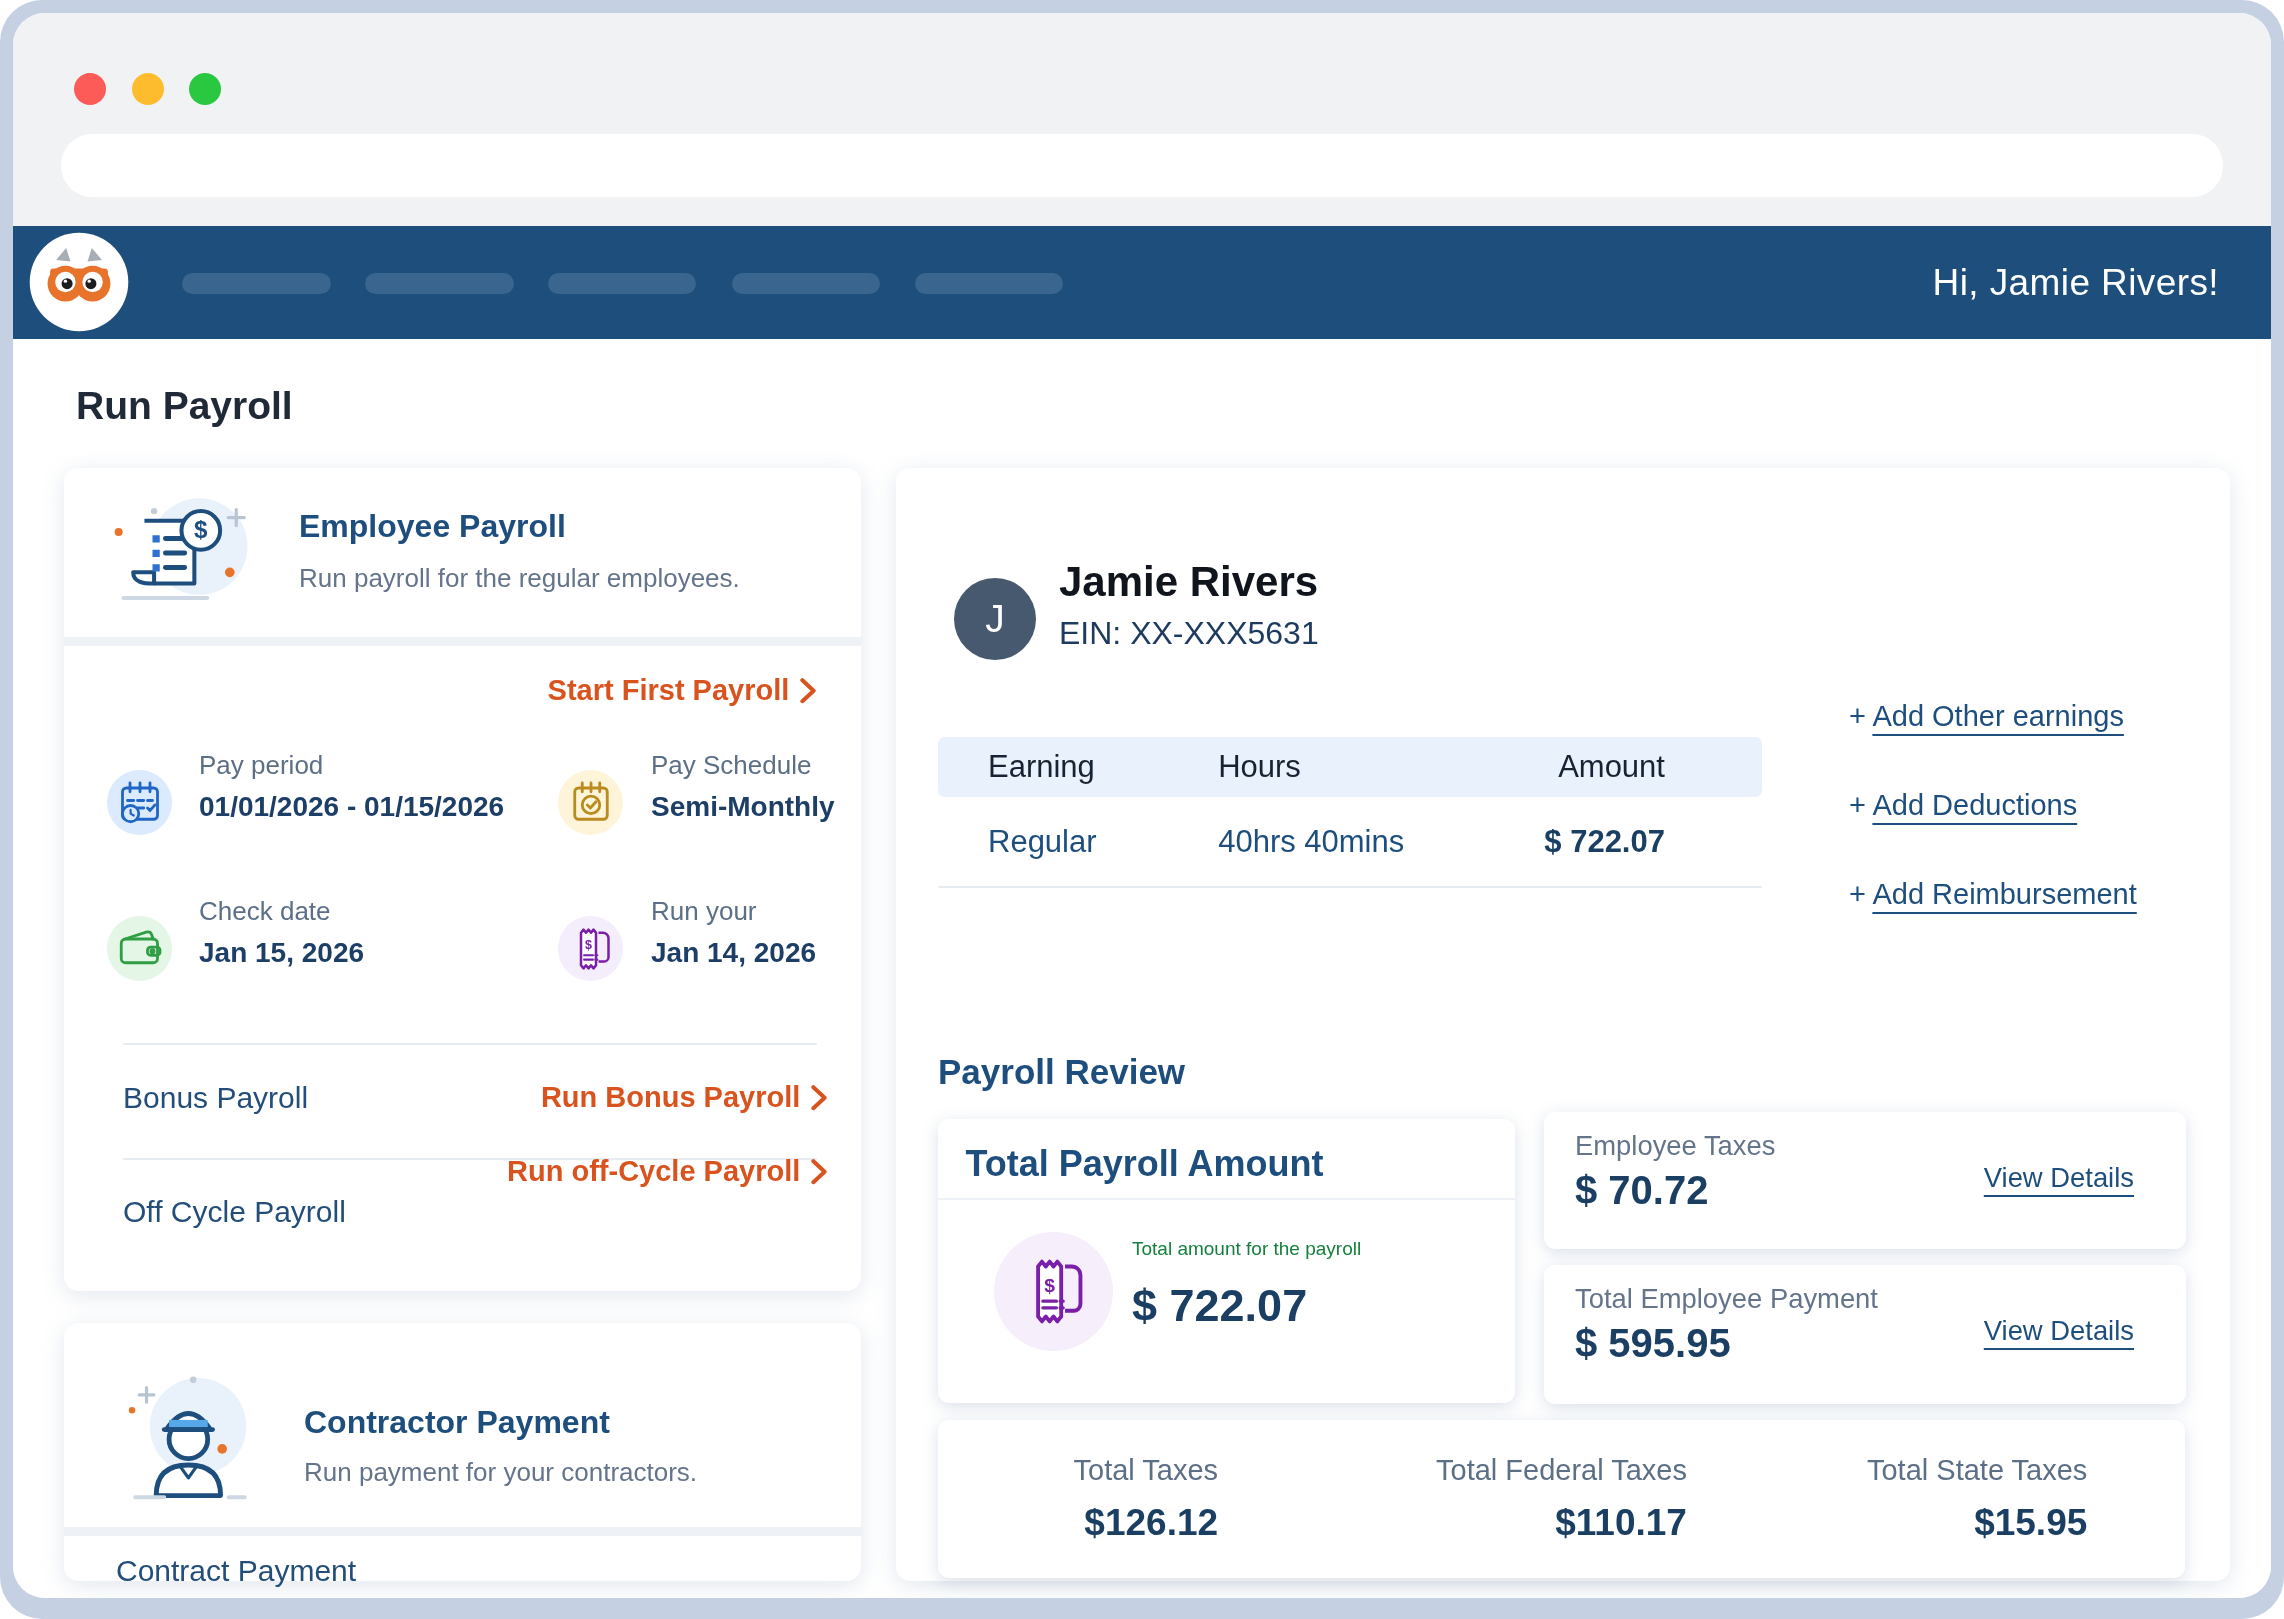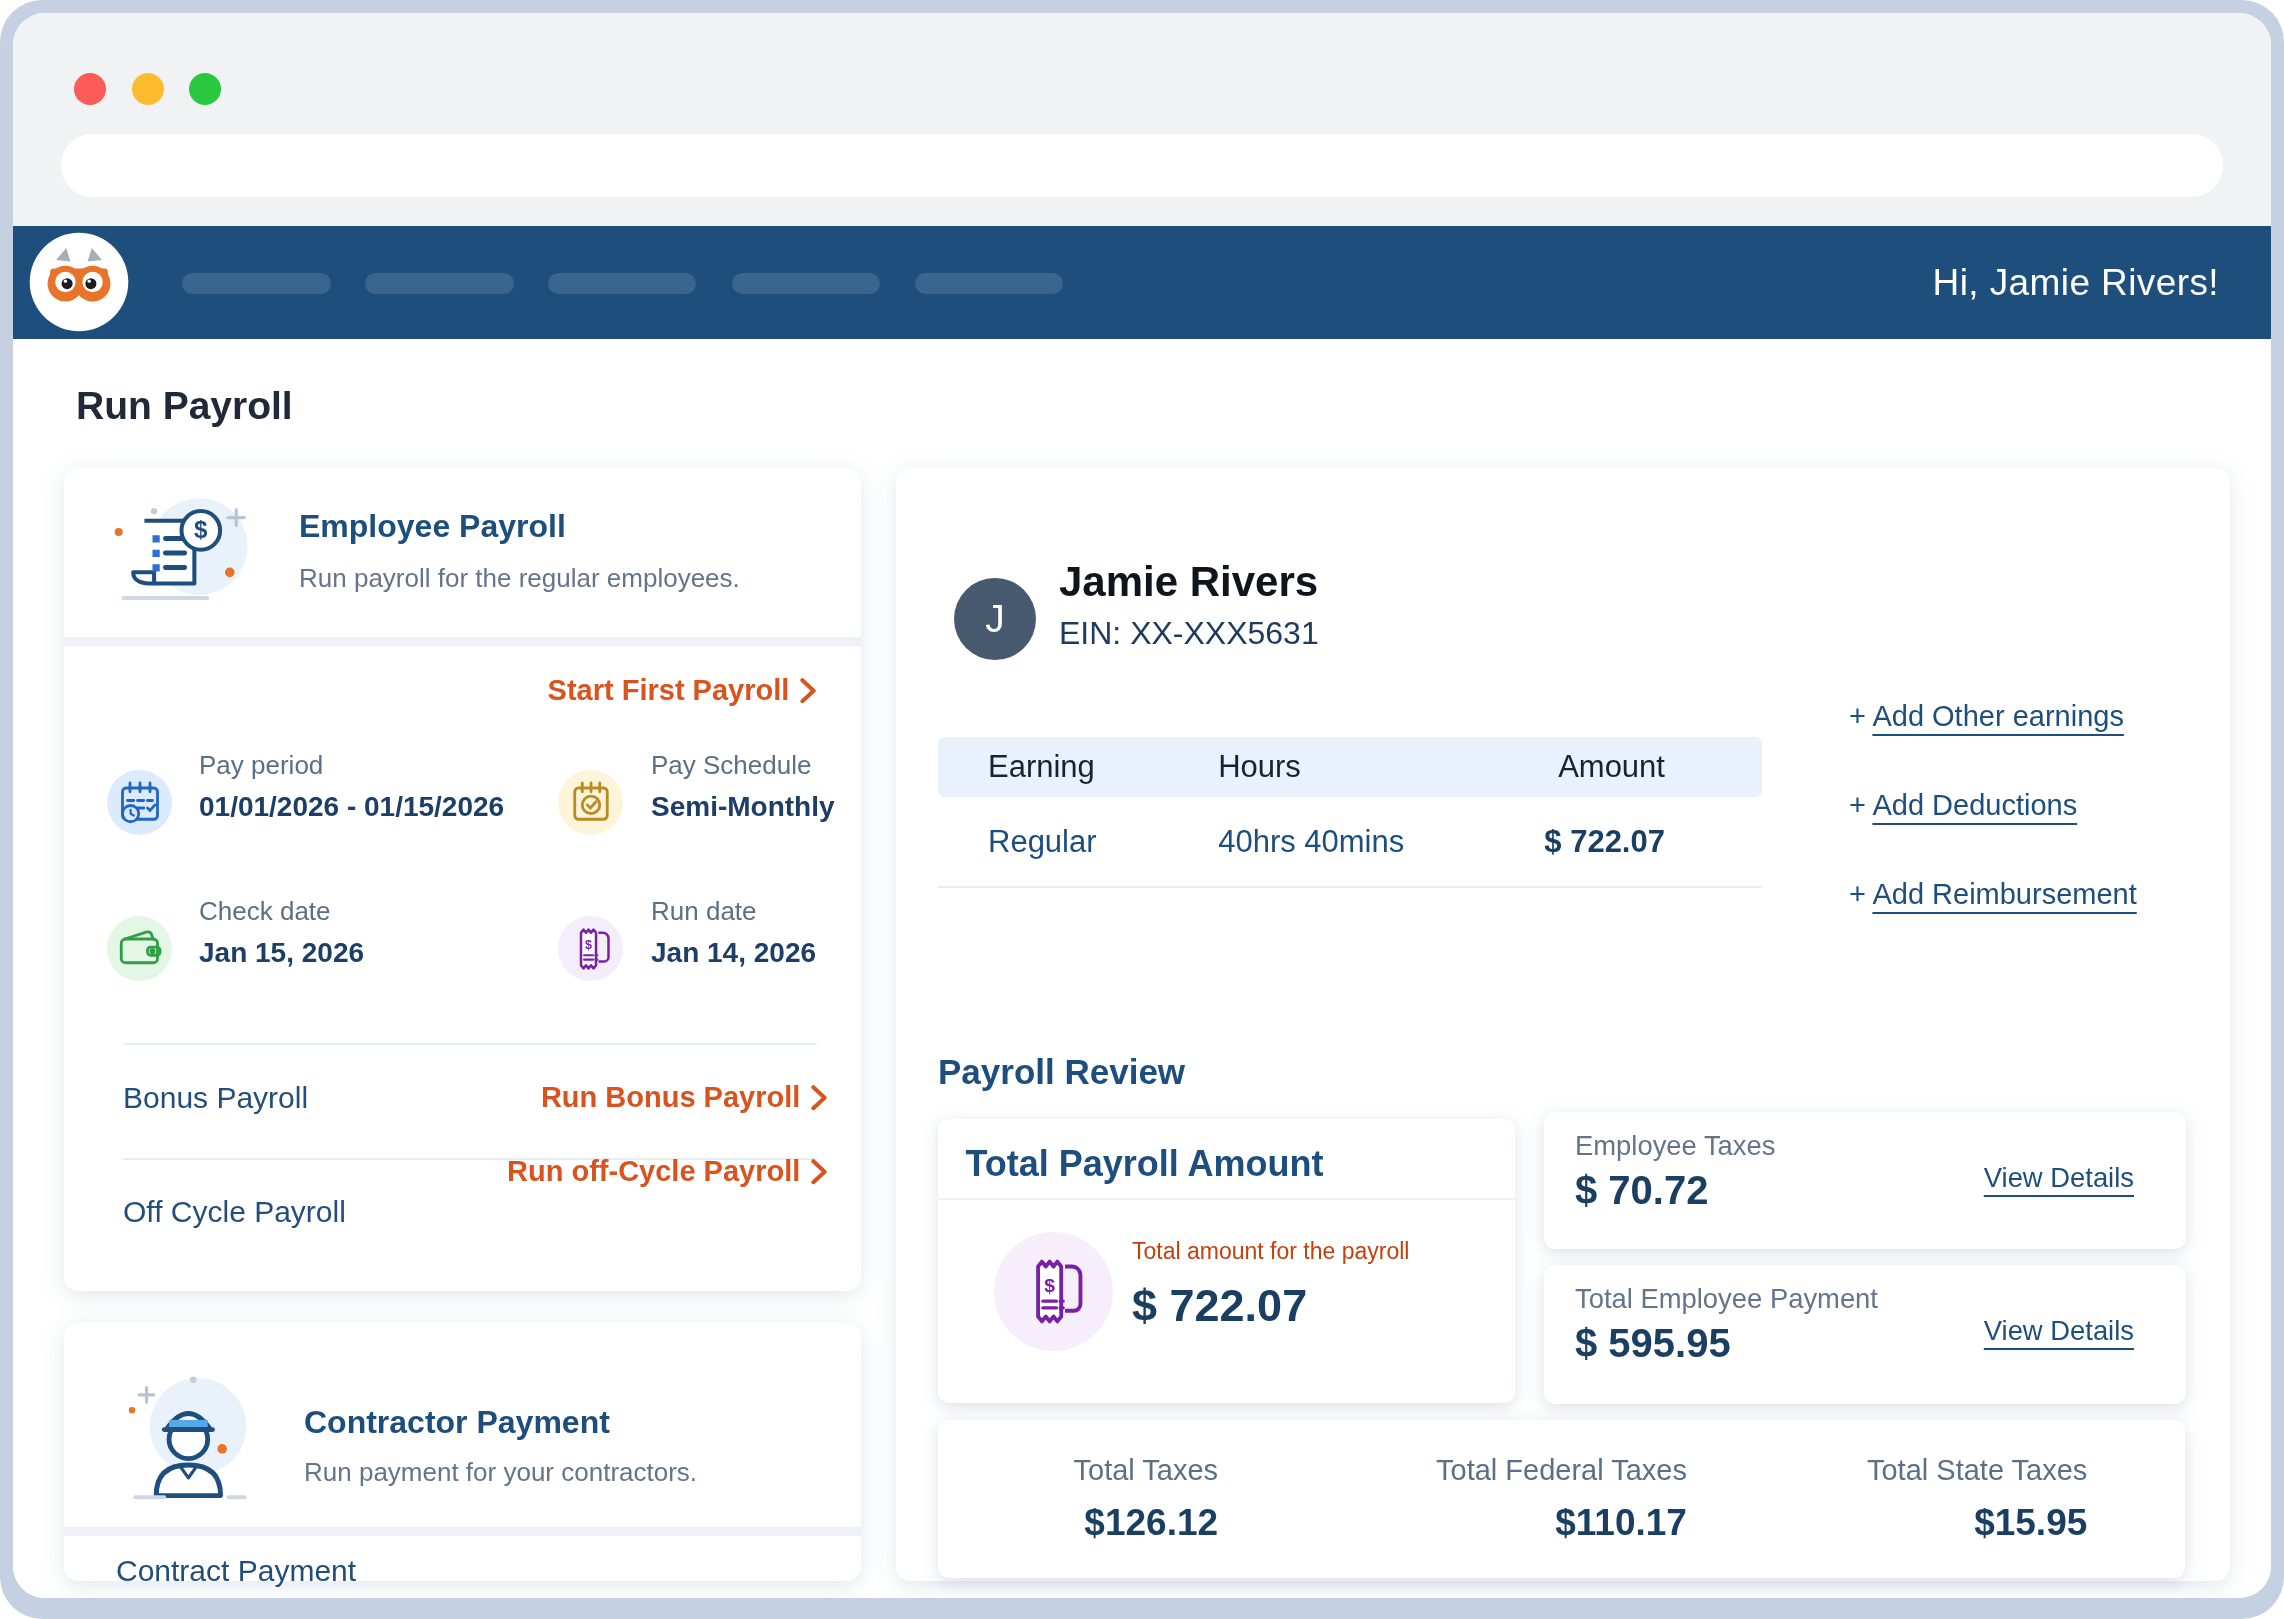--- a/index.html
+++ b/index.html
@@ -56,21 +56,21 @@
   .amt{font-weight:700;color:#1b3f63;}
   .add-links{position:absolute;left:953px;top:232px;display:flex;flex-direction:column;gap:56px;}
   .add-link{font-size:29px;color:#1d4e7d;font-weight:500;text-decoration:none;}
   .add-link .lbl{text-decoration:underline;text-underline-offset:8px;}
   .review-head{position:absolute;left:42px;top:565px;font-size:35px;font-weight:700;color:#1d4e7d;margin-top:19px;}
   .subcard{position:absolute;background:#fff;border-radius:11.3px;box-shadow:0 4px 16px rgba(110,135,170,.25);}
   .tpa{left:42px;top:651px;width:577px;height:284px;}
   .tpa-title{position:absolute;left:27.4px;top:24px;font-size:36px;font-weight:700;color:#1d4e7d;}
   .tpa-div{position:absolute;left:0;right:0;top:79px;height:2.4px;background:#eef2f7;}
   .tpa-ic{position:absolute;left:56px;top:113px;width:119px;height:119px;border-radius:50%;background:#f6eefa;display:flex;align-items:center;justify-content:center;}
-  .tpa-cap{position:absolute;left:194px;top:119px;font-size:23px;color:#c2410c;}
+  .tpa-cap{position:absolute;left:194px;top:119px;font-size:19px;color:#15803d;}
   .tpa-amt{position:absolute;left:194px;top:161px;font-size:45px;font-weight:700;color:#1b3f63;}
   .taxcard1{left:648px;top:644px;width:642px;height:137px;}
   .taxcard2{left:648px;top:797px;width:642px;height:139px;padding-left:34px;}
   .tax-label{position:absolute;left:31px;top:18px;font-size:27.4px;color:#64748b;}
   .tax-amt{position:absolute;left:31px;top:56px;font-size:40px;font-weight:700;color:#1b3f63;}
   .view-link{position:absolute;right:52px;top:50px;font-size:27.4px;color:#1d4e7d;font-weight:500;text-decoration:underline;text-underline-offset:8px;}
   .totals{left:42px;top:952px;width:1247px;height:158px;display:grid;grid-template-columns:1fr 1fr 1fr;align-items:center;justify-items:center;}
   .tot-cell{text-align:center;}
   .tot-label{font-size:29px;color:#5b6f86;margin-bottom:14.5px;}
   .tot-value{font-size:37px;font-weight:700;color:#1b3f63;text-align:right;}
@@ -191,21 +191,21 @@
           <div class="field-ic f-purple" style="left:494px;top:448px;">
             <svg viewBox="0 0 80 80" width="50" height="50">
               <g stroke="#7a1fa8" stroke-width="4" fill="#ffffff" stroke-linejoin="round">
                 <path d="M52 14 h7 a9 9 0 0 1 9 9 v30 a7 7 0 0 1 -7 7 h-9" fill="none"></path>
                 <path d="M24 14 l4 -5 l4 5 l4 -5 l4 5 l4 -5 l4 5 v52 l-4 5 l-4 -5 l-4 5 l-4 -5 l-4 5 l-4 -5 z"></path>
               </g>
               <text x="36" y="40" text-anchor="middle" font-size="20" font-weight="bold" fill="#7a1fa8" font-family="Liberation Sans, sans-serif">$</text>
               <path d="M29 50 h14 M29 57 h14 M47 50 h3 M47 57 h3" stroke="#7a1fa8" stroke-width="3.5" stroke-linecap="round"></path>
             </svg>
           </div>
-          <div class="field-label" style="left:587px;top:428px;">Run date</div>
+          <div class="field-label" style="left:587px;top:428px;">Run your</div>
           <div class="field-value" style="left:587px;top:469px;">Jan 14, 2026</div>
 
           <div class="hairline" style="left:59px;right:44px;top:575px;"></div>
           <div class="row-label" style="left:59px;top:613px;">Bonus Payroll</div>
           <a class="orange-link row-action" style="top:613px;" href="#">
             <span>Run Bonus Payroll</span>
             <svg class="chev" width="18" height="27.4" viewBox="0 0 22 34">
                 <path d="M4 4 L18 17 L4 30" stroke="#d9531e" stroke-width="5" fill="none" stroke-linecap="round" stroke-linejoin="round"></path>
               </svg>
           </a>

